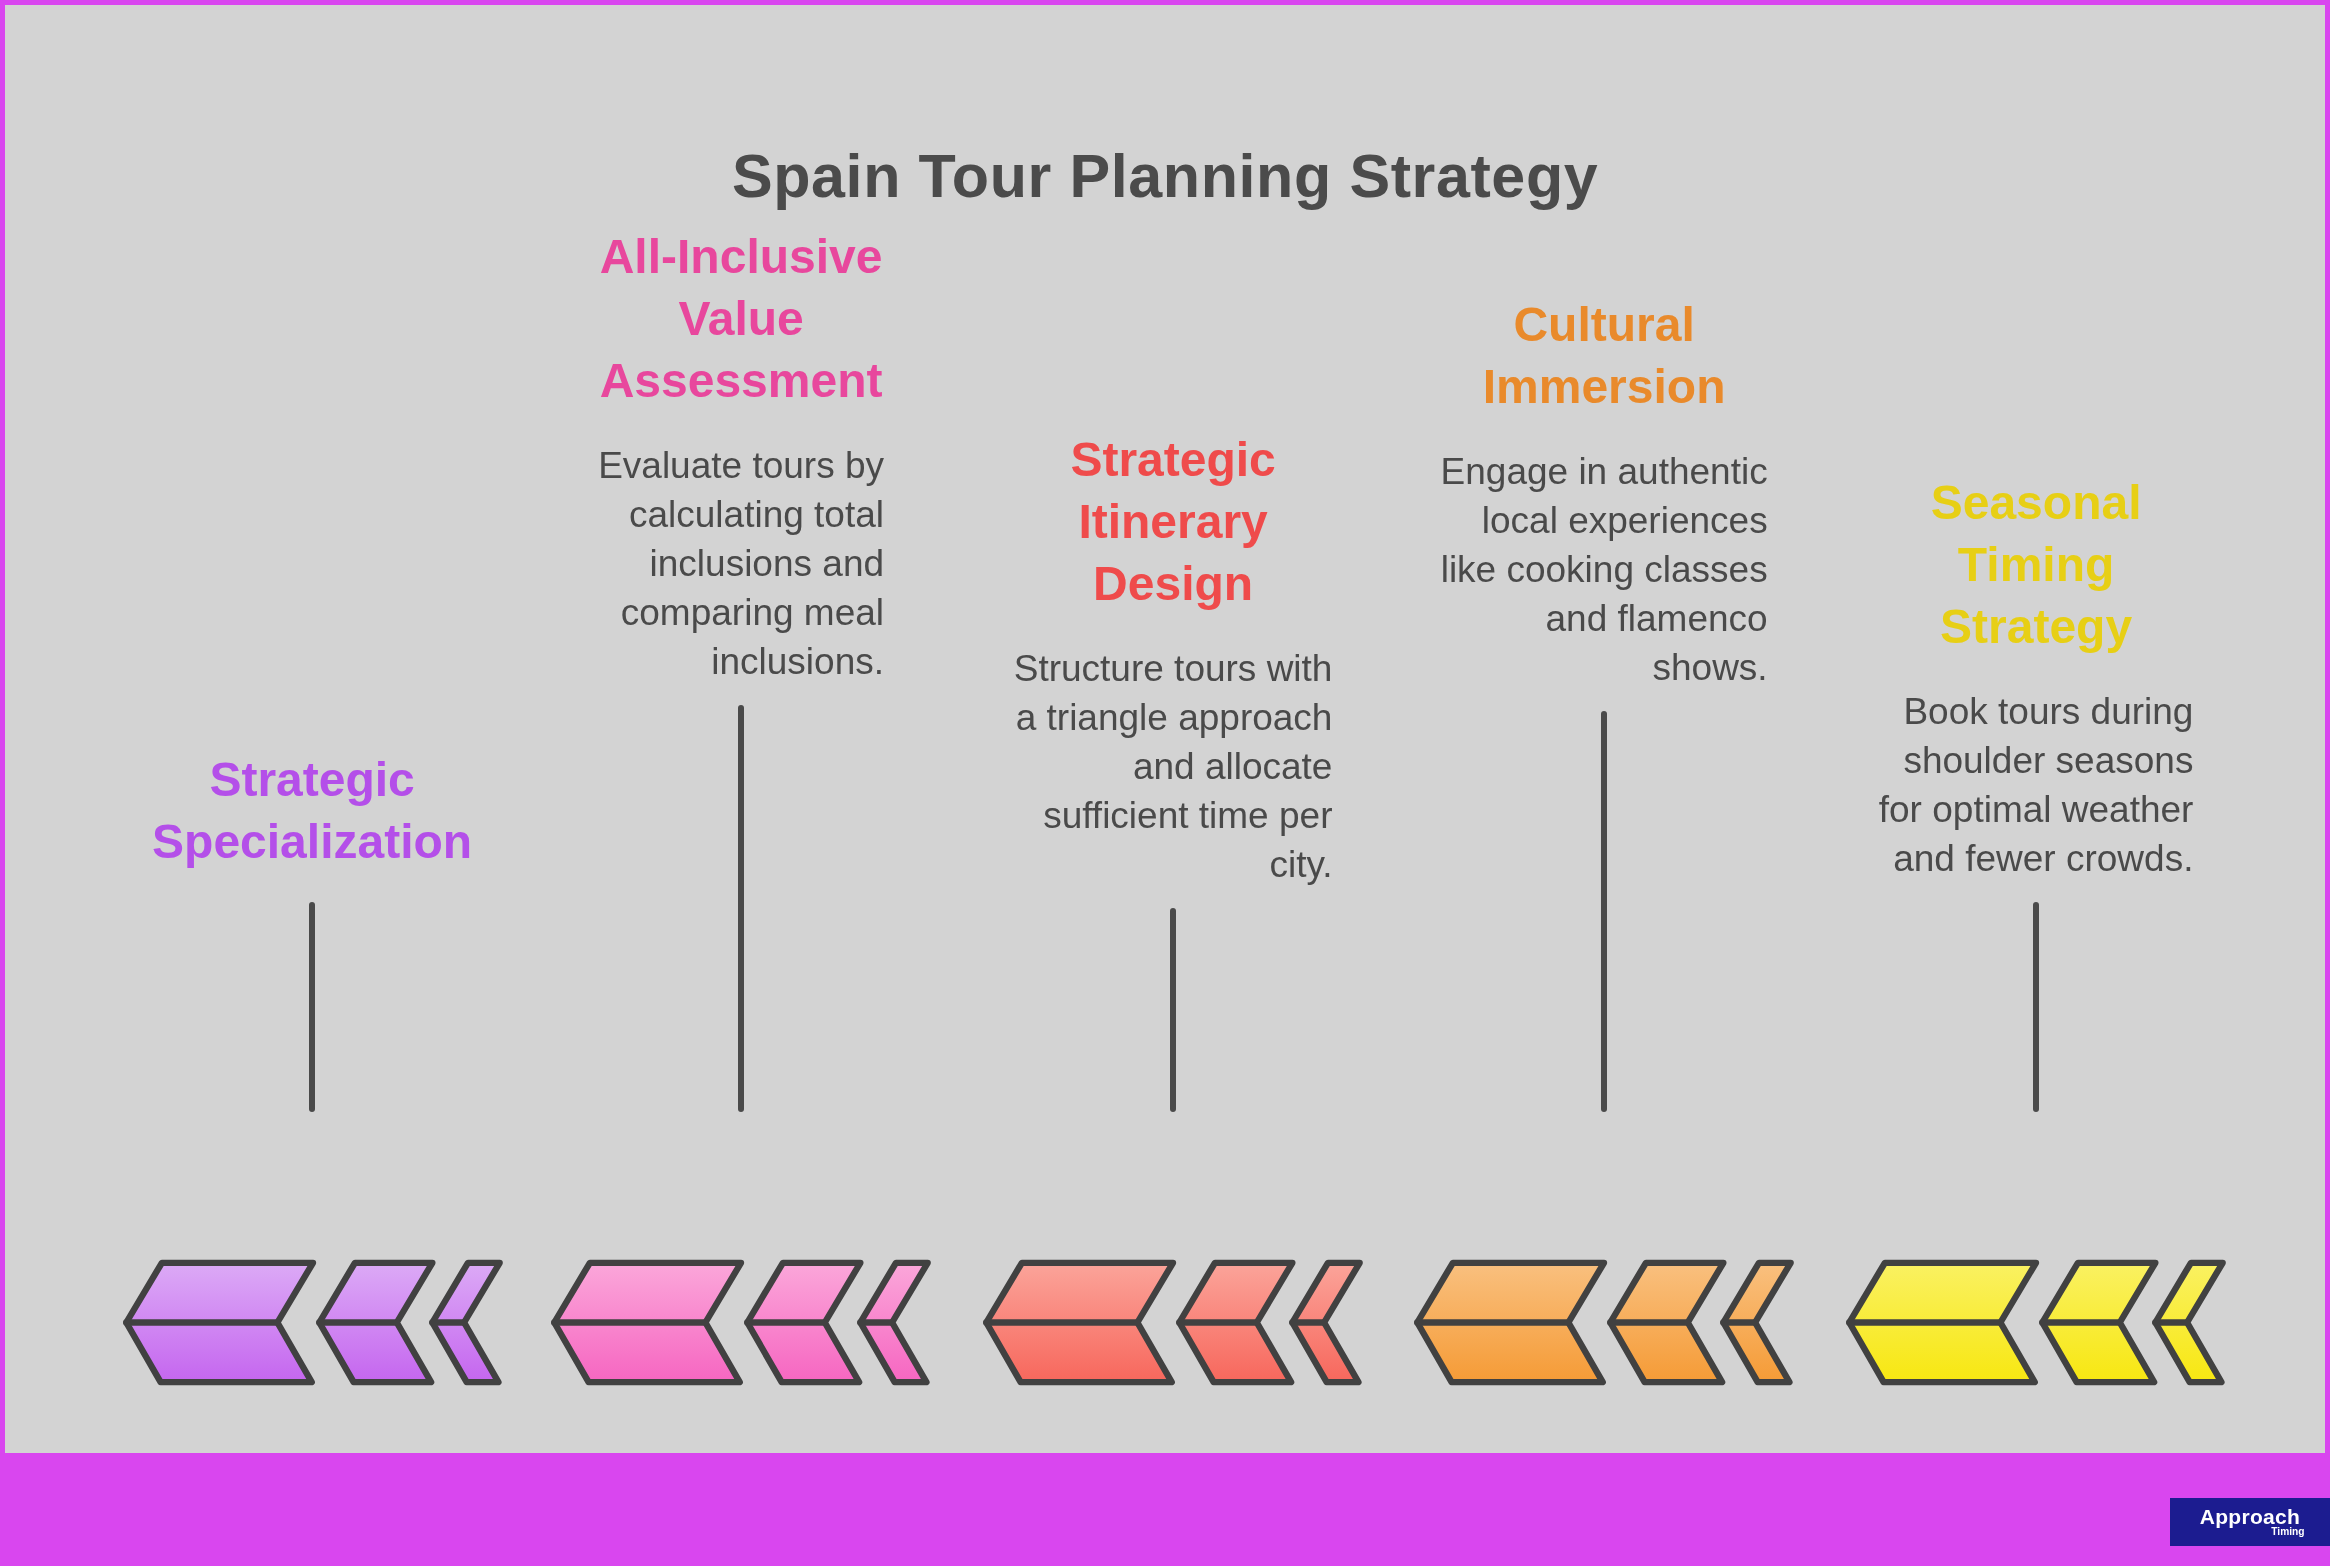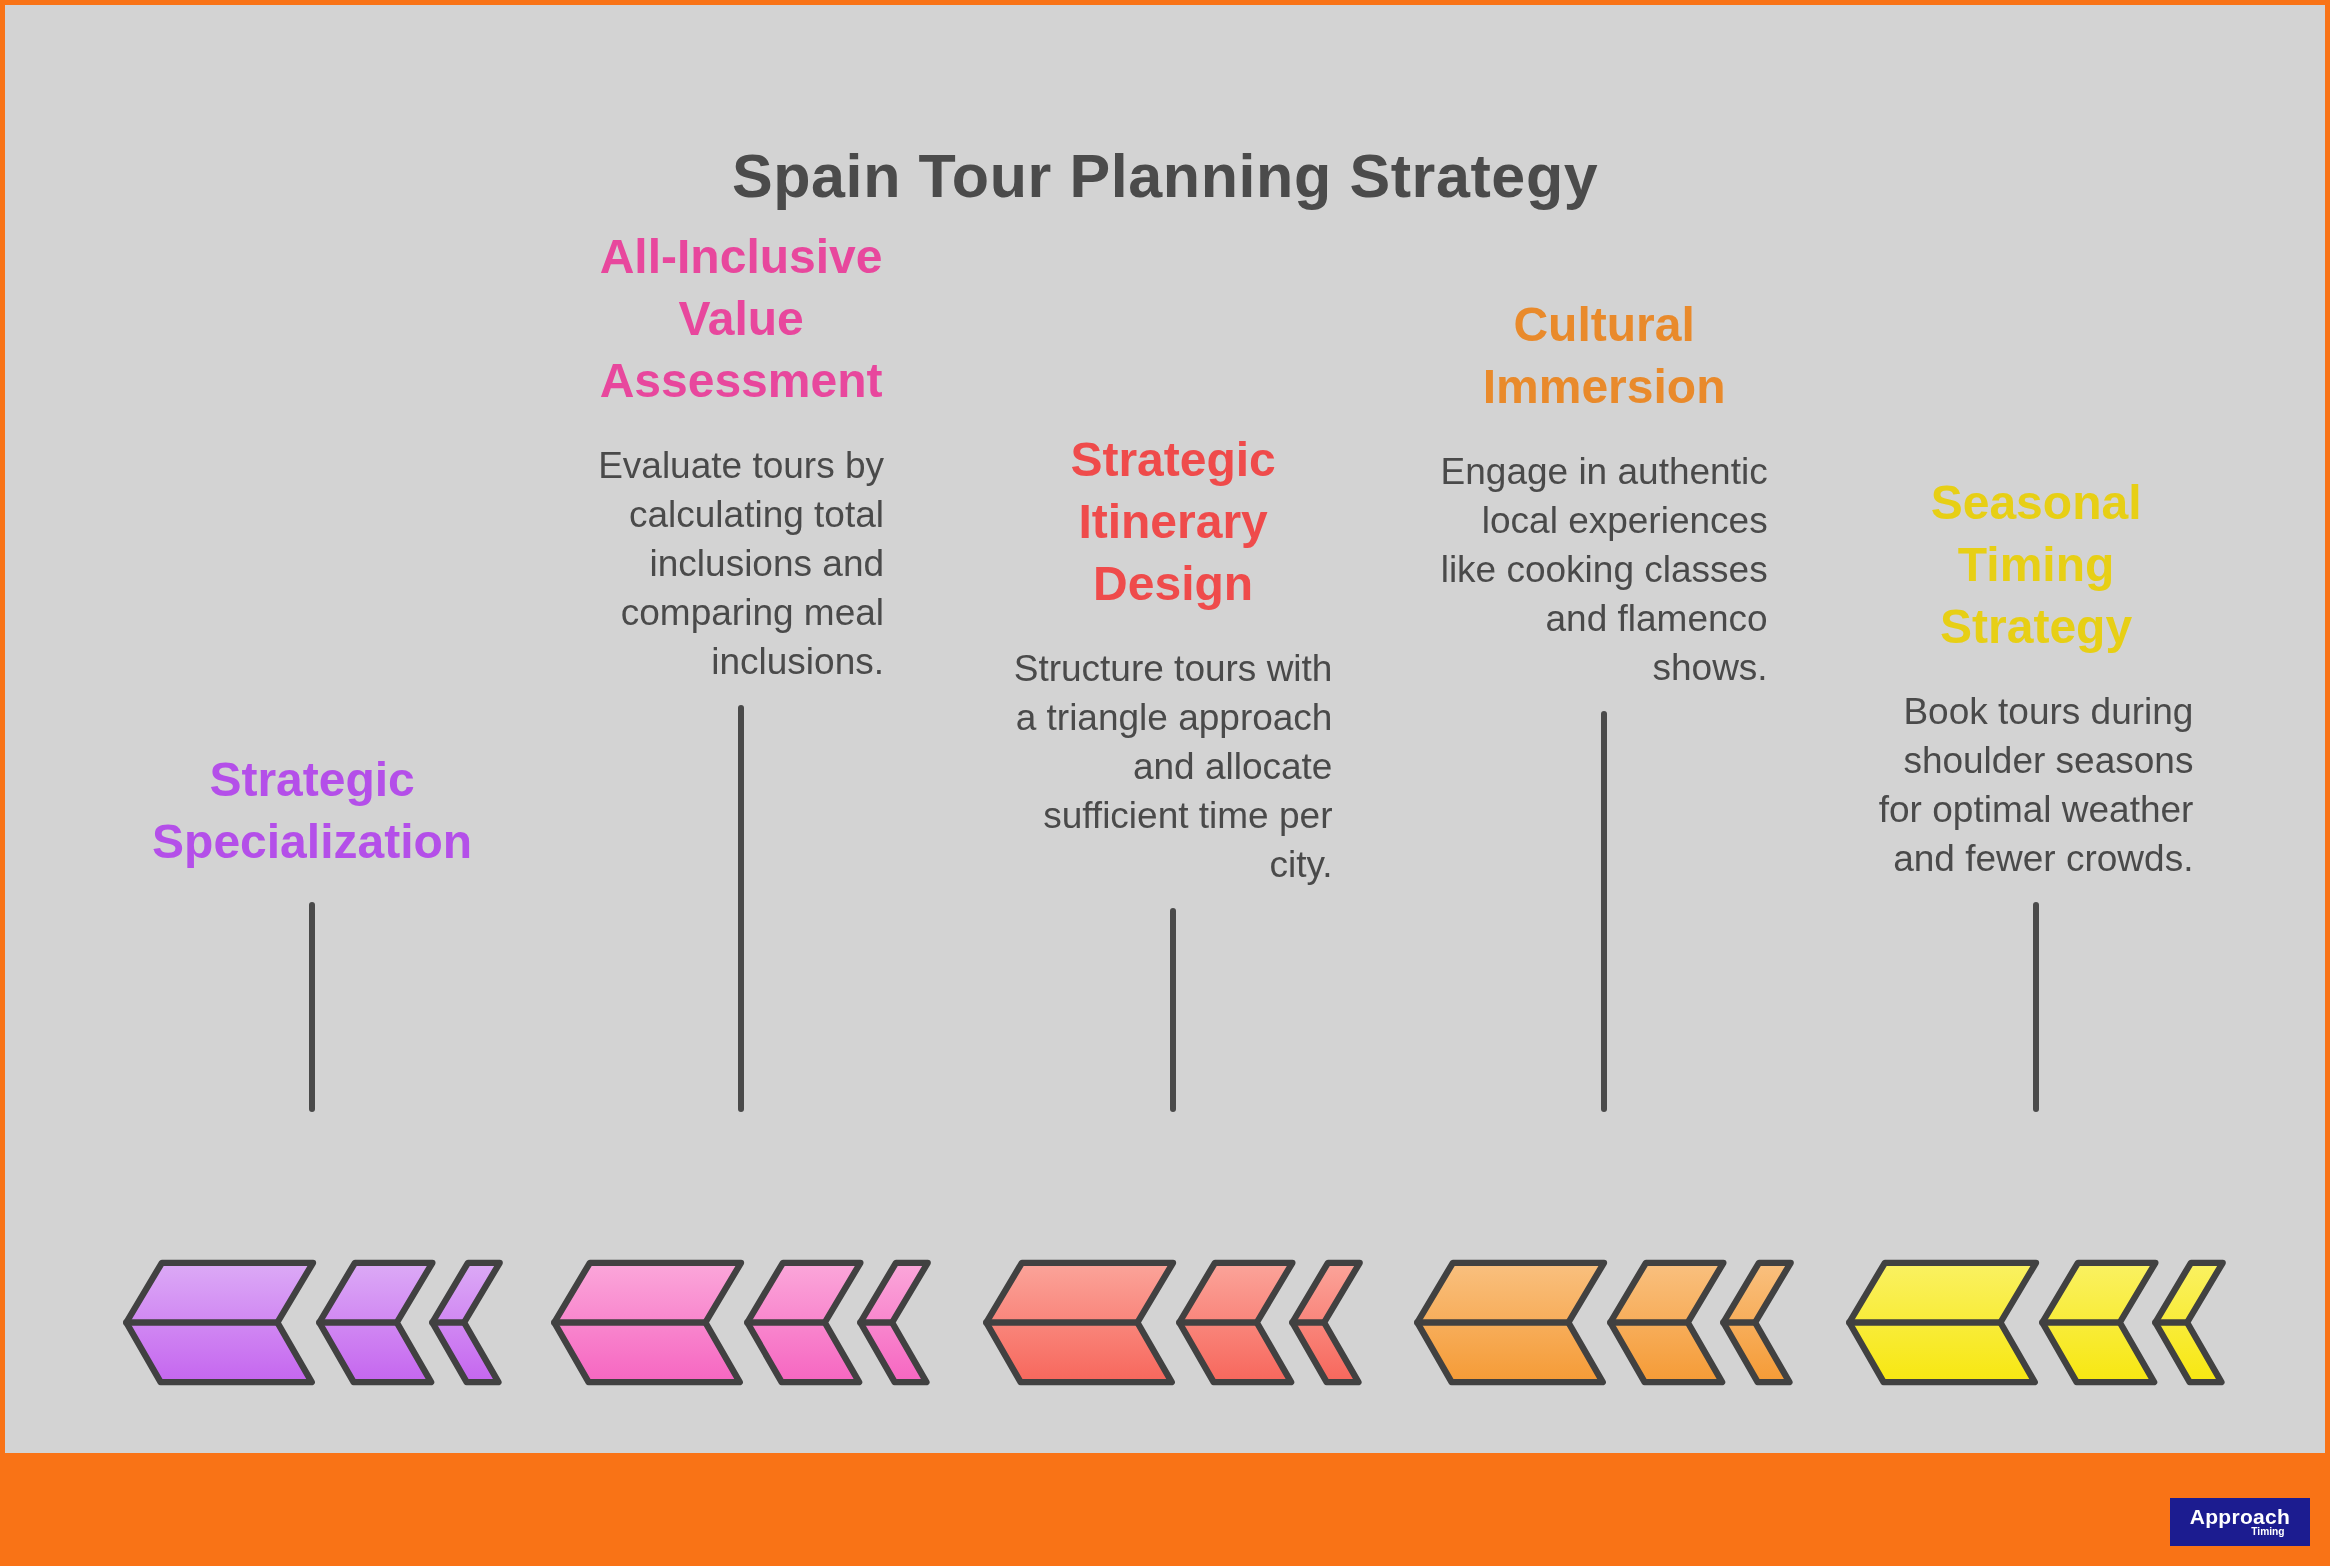--- a/index.html
+++ b/index.html
@@ -61,21 +61,21 @@
   }
   .chevrons{
     position:absolute;
     top:1254px;
     width:382px;
     height:127px;
   }
   .logo-box{
     position:absolute;
     left:2170px;top:1498px;
-    width:140px;height:48px;
+    width:160px;height:48px;
     display:flex;
     flex-direction:column;
     align-items:center;
     justify-content:center;
     background:#1c1c90;
   }
   .logo-brand{
     color:#ffffff;
     font-size:21px;
     font-weight:700;
@@ -87,21 +87,21 @@
     font-size:10.2px;
     font-weight:700;
     line-height:10.8px;
     align-self:flex-end;
     padding-right:25.5px;
   }
 </style>
 </head>
 <body>
 
-<div class="stage" style="background: #f97316;">
+<div class="stage" style="background: #d946ef;">
   <div class="canvas" id="canvas" style="background: rgb(211, 211, 211);">
     <h1 class="page-title" style="color: rgb(75, 75, 75);">Spain Tour Planning Strategy</h1>
   <div class="column" style="left: 97px;">
     <h2 class="col-heading" style="color: rgb(180, 79, 233);">Strategic
 Specialization</h2>
     <div class="connector" style="height: 210px; background: rgb(74, 74, 74);"></div>
   </div>
       <svg class="chevrons" viewBox="0 0 600 200" xmlns="http://www.w3.org/2000/svg" style="left: 117px;">
     <defs>
       <linearGradient x1="0" y1="0" x2="0" y2="1" id="chev-grad-0">

